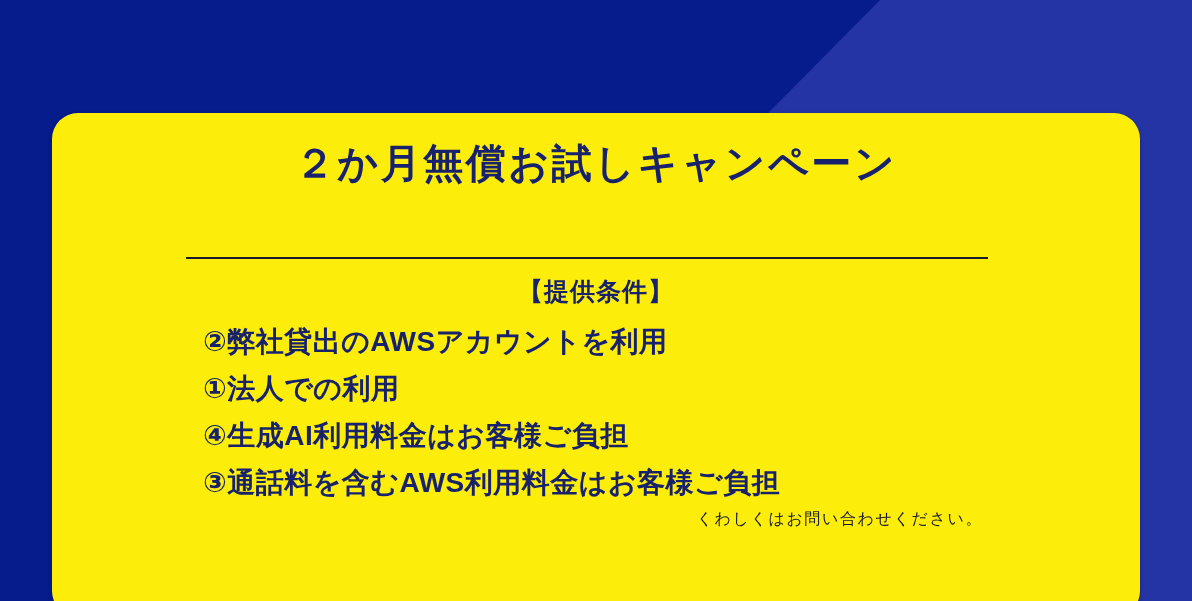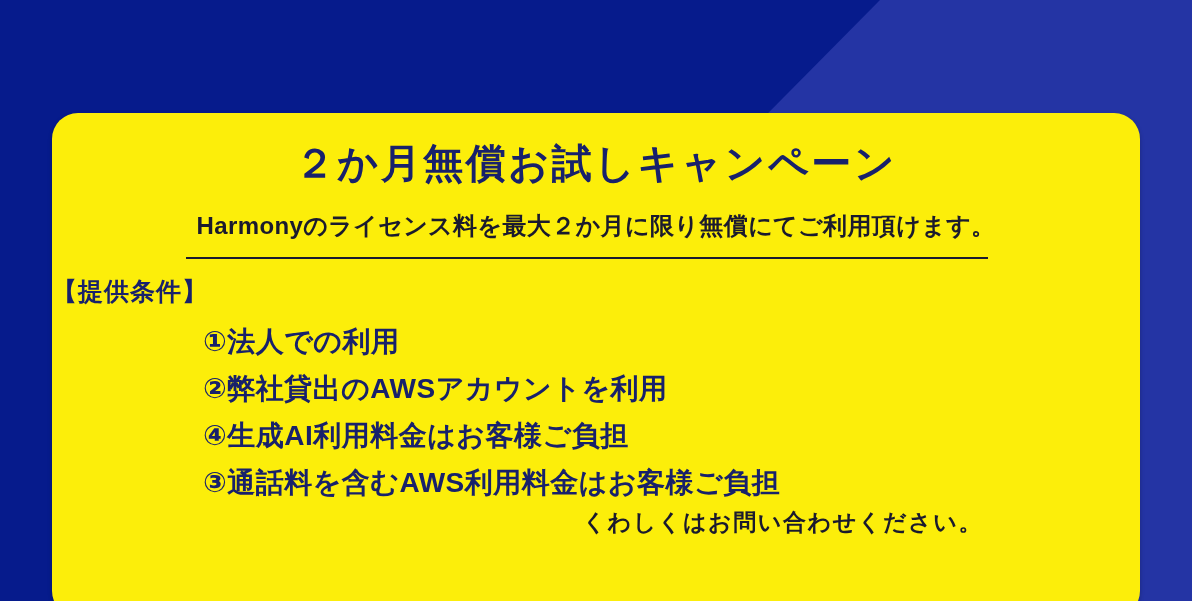--- a/index.html
+++ b/index.html
@@ -104,21 +104,21 @@
     width: 802px;
     height: 2px;
     background: #1A1A2E;
   }
 
   .conditions-heading {
     position: absolute;
     left: 0;
     right: 0;
     top: 163px;
-    text-align: left;
+    text-align: center;
     color: #18216B;
     font-size: 25px;
     font-weight: bold;
     letter-spacing: 1px;
     line-height: 1.2;
     white-space: nowrap;
   }
 
   .conditions-list {
     position: absolute;
@@ -135,48 +135,47 @@
     letter-spacing: 0.5px;
     line-height: 47px;
     white-space: nowrap;
   }
 
   .card-footnote {
     position: absolute;
     right: 157px;
     top: 396px;
     color: #1A1A2E;
-    font-size: 23px;
-    font-weight: bold;
+    font-size: 16px;
+    font-weight: normal;
     letter-spacing: 1.6px;
     line-height: 1.2;
     white-space: nowrap;
   }
 </style>
 </head>
 <body>
 
 <div class="slide">
 
   <div class="slide-bg-wedge"></div>
 
 
   <div class="card">
 
     <div class="card-title">２か月無償お試しキャンペーン</div>
 
-    <div class="card-subtitle">Harmonyのライセンス料を最大２か月に限り無償にてご利用頂けます。</div>
 
     <div class="card-divider"></div>
 
     <div class="conditions-heading">【提供条件】</div>
 
     <ul class="conditions-list">
+      <li class="condition-item">②弊社貸出のAWSアカウントを利用</li>
       <li class="condition-item">①法人での利用</li>
-      <li class="condition-item">②弊社貸出のAWSアカウントを利用</li>
       <li class="condition-item">④生成AI利用料金はお客様ご負担</li>
       <li class="condition-item">③通話料を含むAWS利用料金はお客様ご負担</li>
     </ul>
 
     <div class="card-footnote">くわしくはお問い合わせください。</div>
 
   </div>
 
 </div>
 

